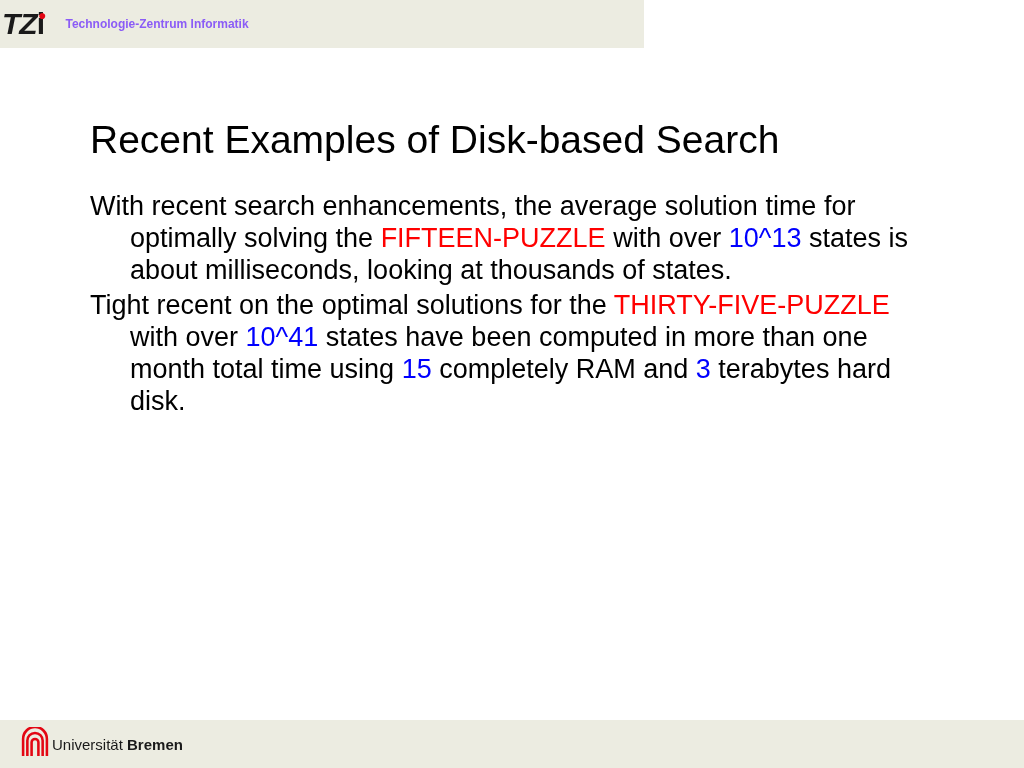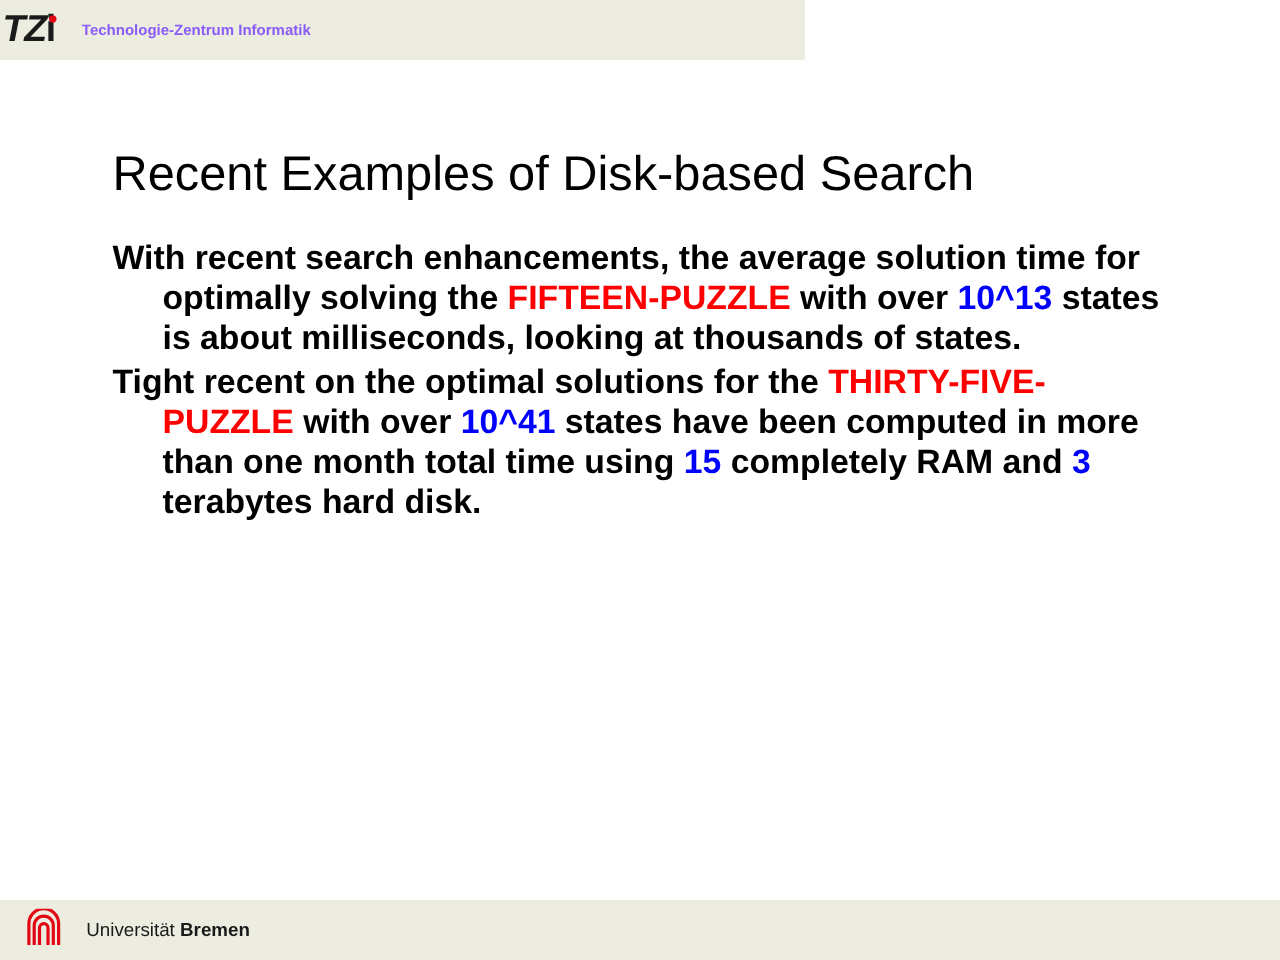--- a/index.html
+++ b/index.html
@@ -64,35 +64,34 @@
   .body-text {
     margin: 0 90px 0 90px;
     font-size: 27px;
     color: #000;
     line-height: 1.18;
   }
   .body-text p {
     margin-bottom: 4px;
     padding-left: 40px;
     text-indent: -40px;
-    font-weight: bold;
   }
   .red { color: #ff0000; }
   .blue { color: #0000ff; }
   .footer-band {
     position: absolute;
     bottom: 0;
     left: 0;
     width: 100%;
     height: 48px;
     background: #ecece1;
     display: flex;
     align-items: center;
     padding-left: 18px;
-    gap: 17px;
+    gap: 0;
   }
   .bremen-logo {
     width: 34px;
     height: 34px;
   }
   .bremen-text {
     font-size: 15px;
     color: #1a1a1a;
   }
   .bremen-text .uni { font-weight: 400; }

